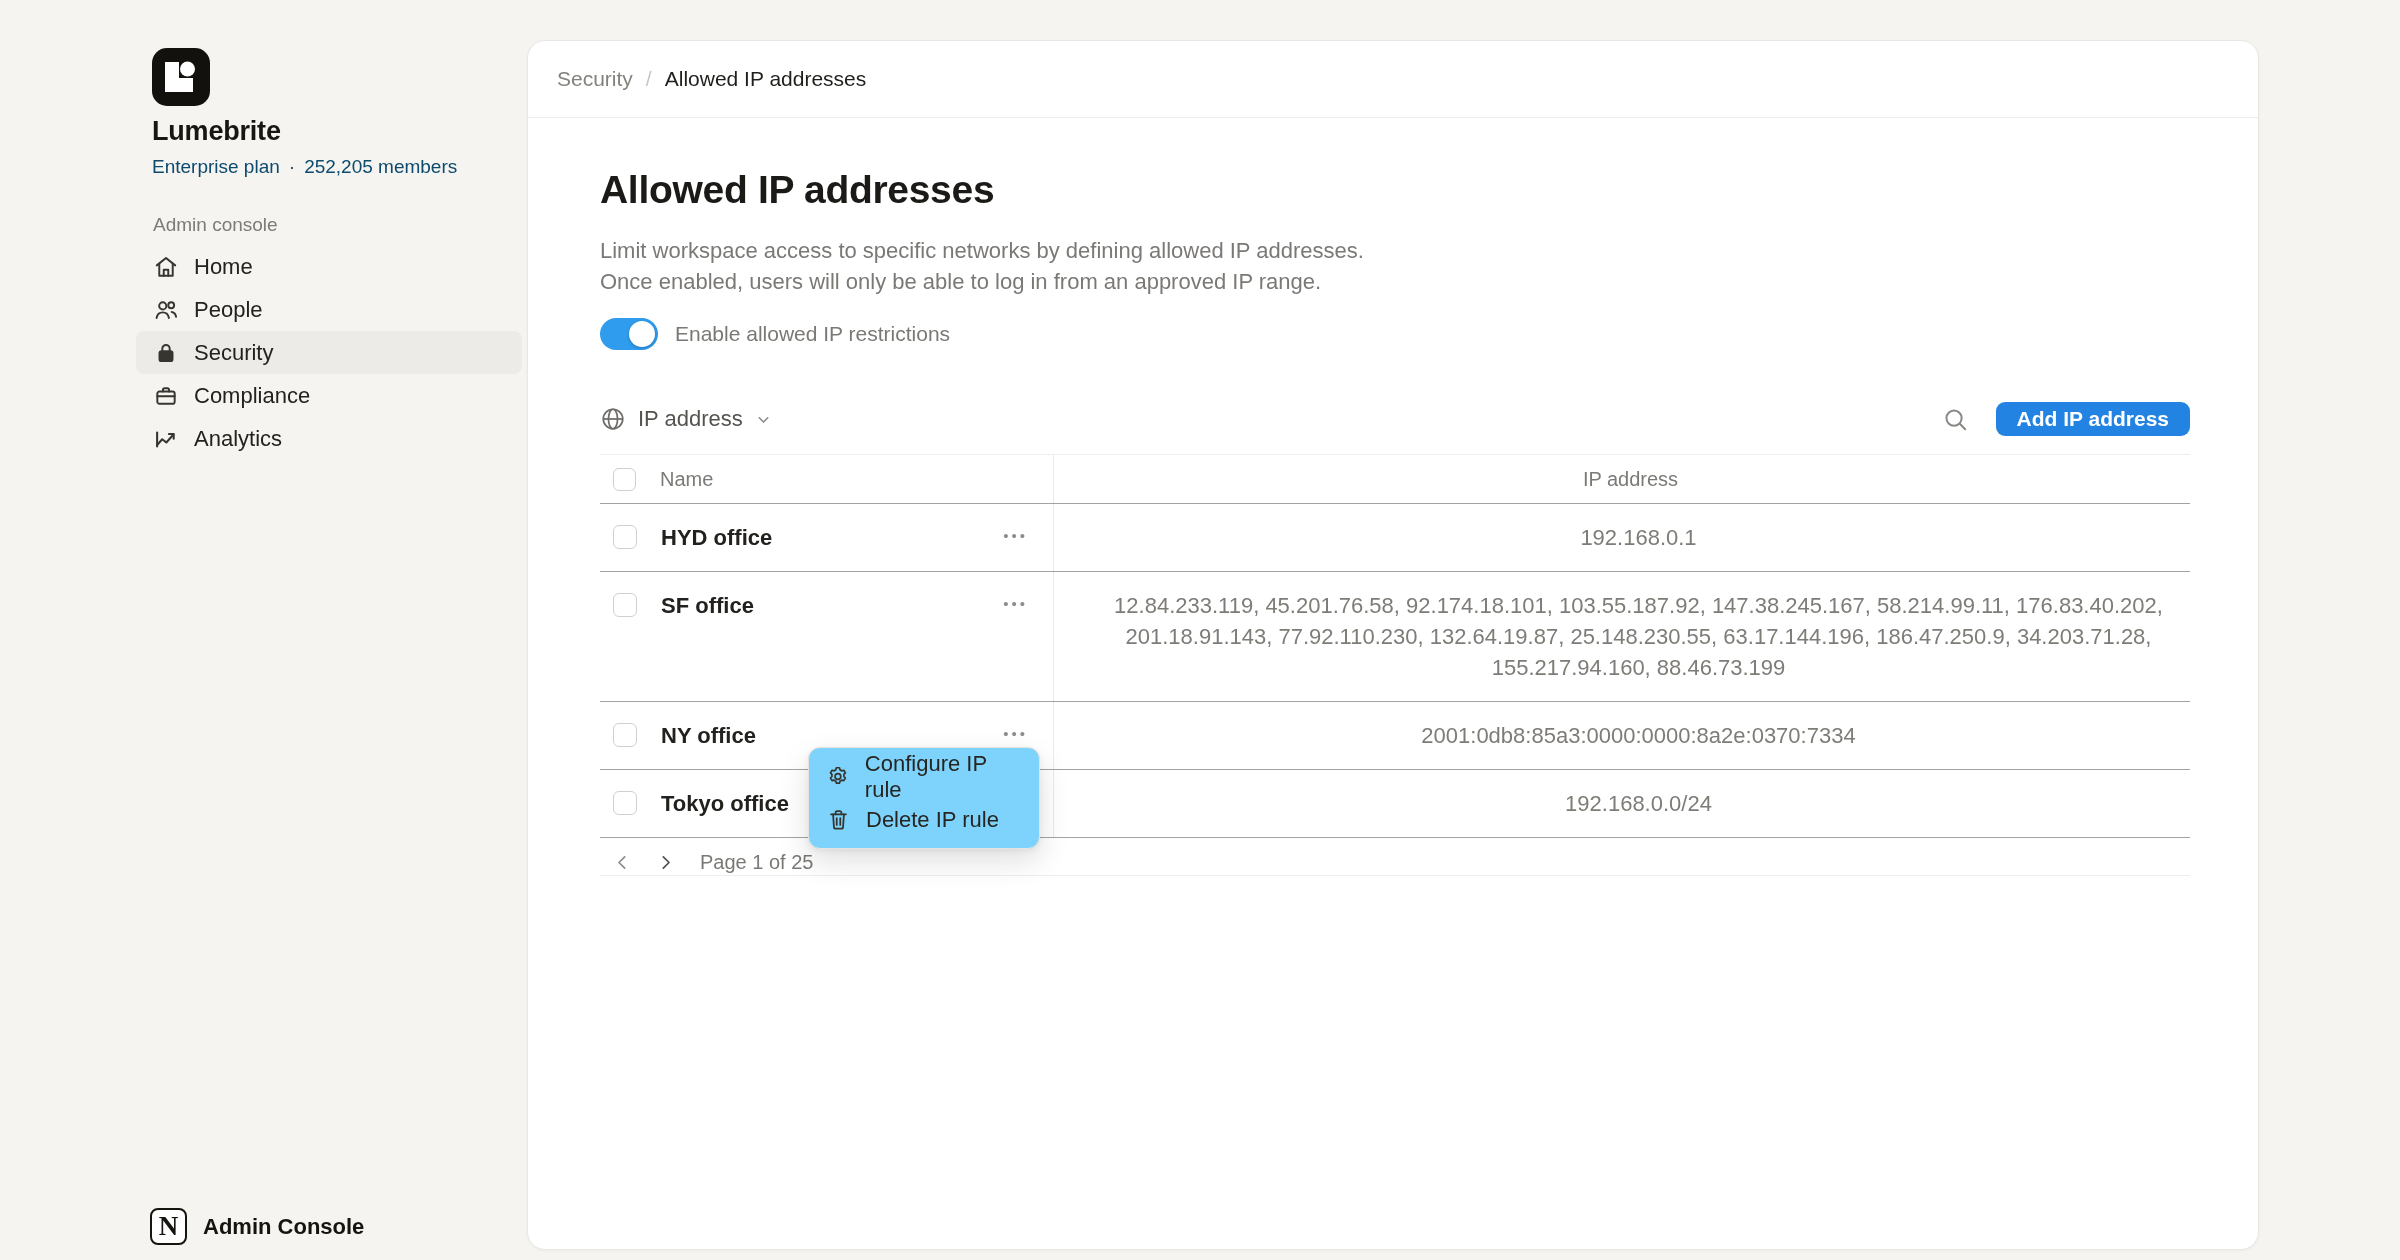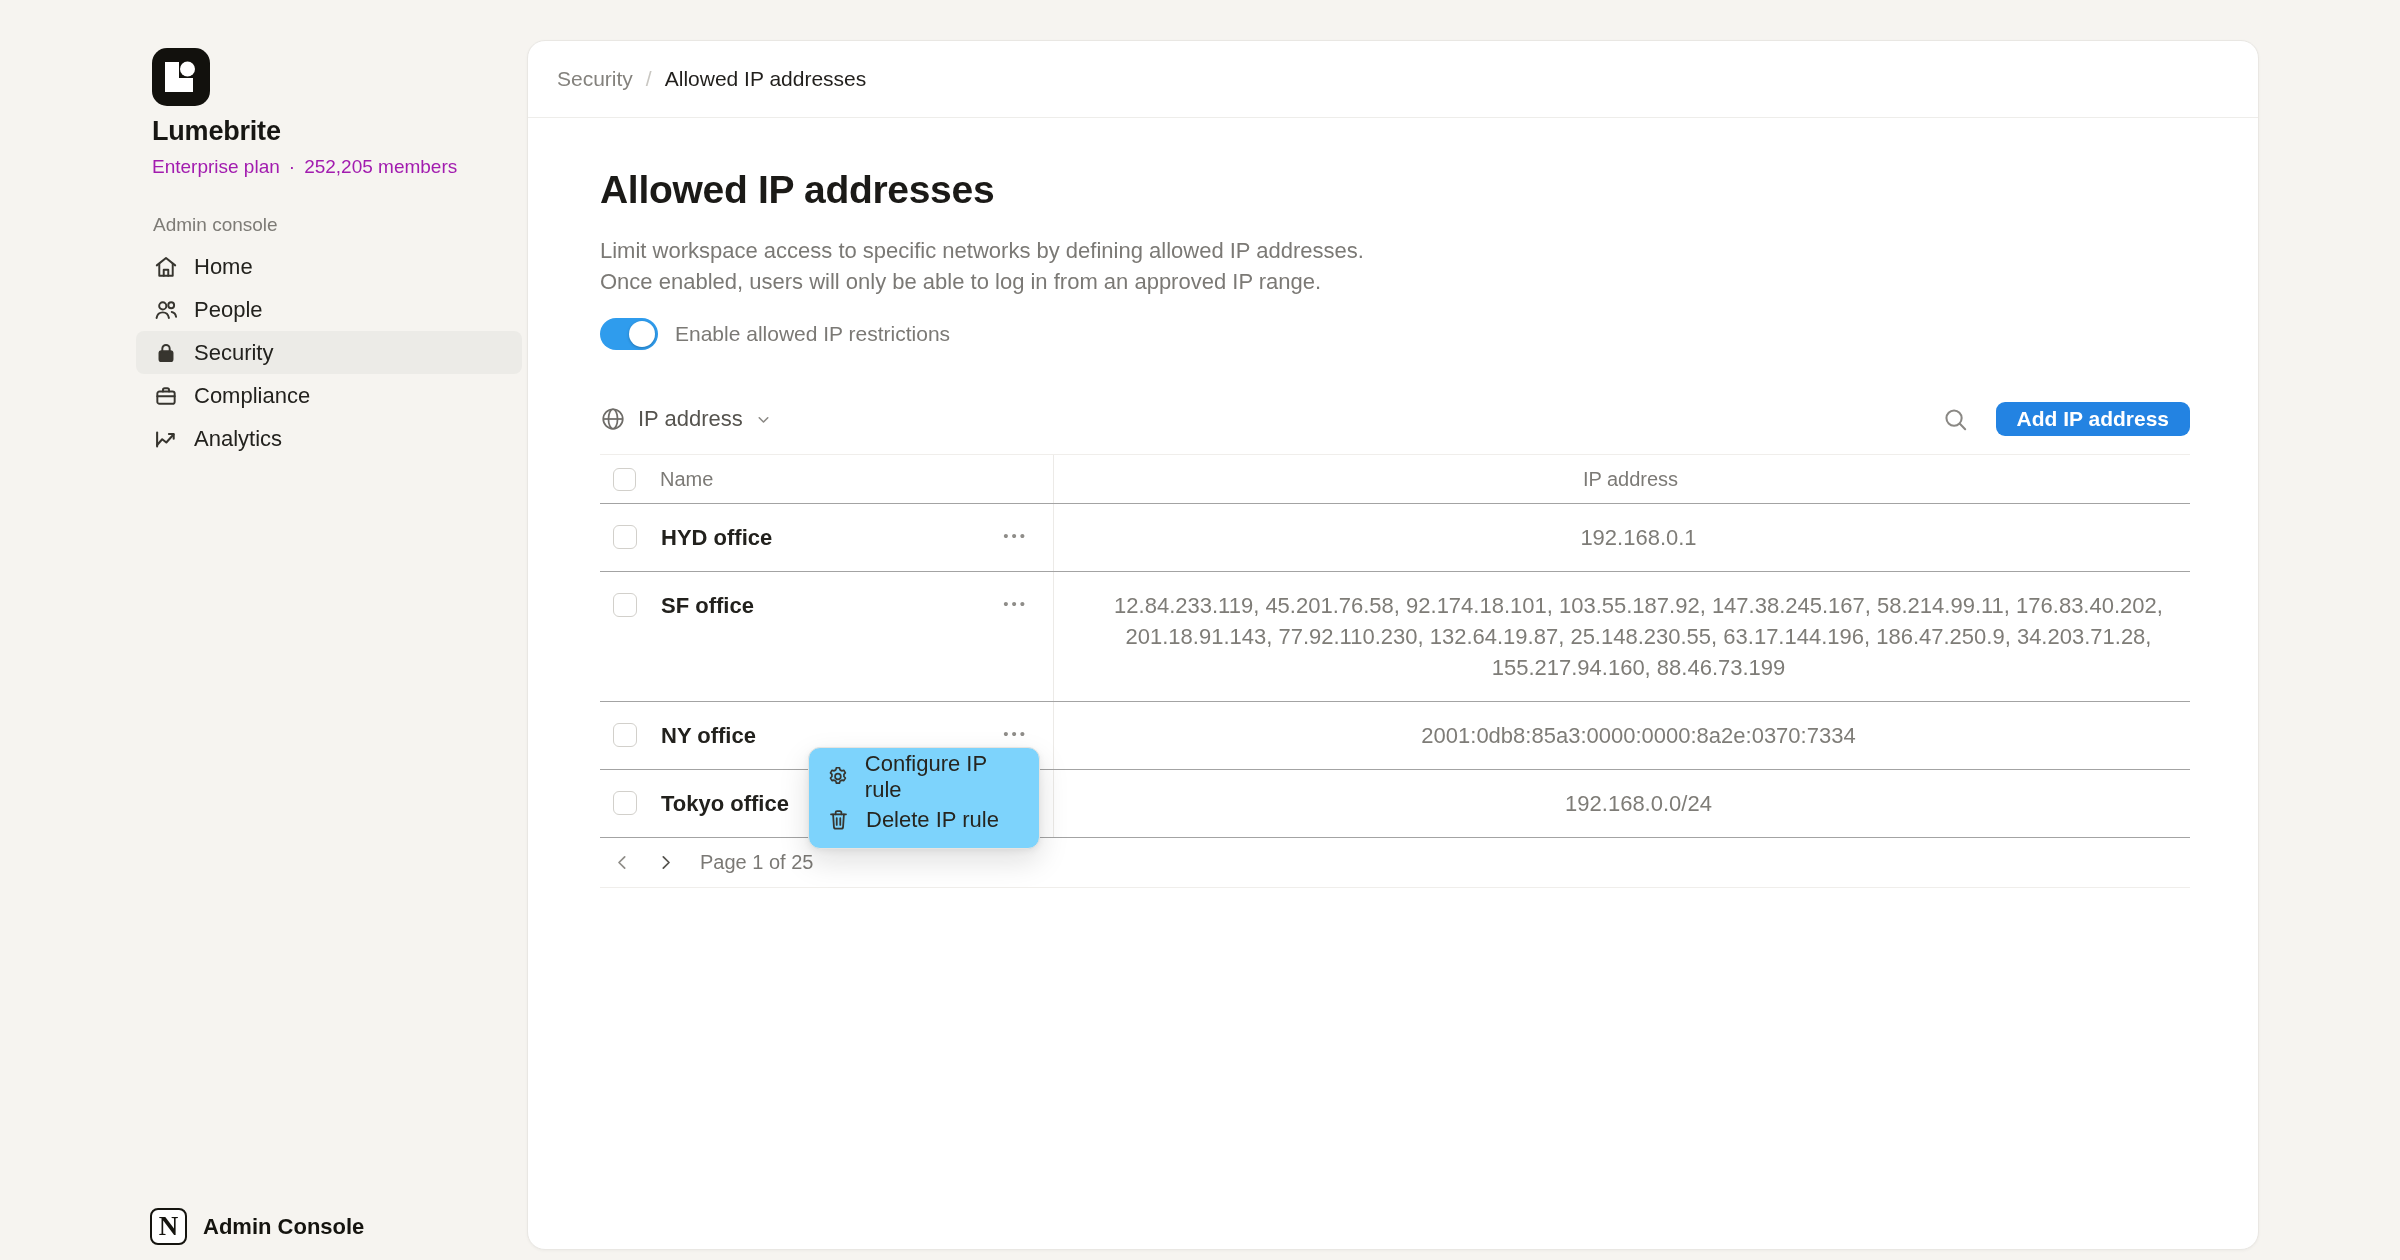--- a/index.html
+++ b/index.html
@@ -10,21 +10,21 @@
     font-family: "Liberation Sans", sans-serif;
     color:#1f1e1b;
     overflow:hidden;
   }
   svg { display:block; }
 
   
   .sidebar { position:absolute; left:0; top:0; width:527px; height:100%; }
   .ws-logo { position:absolute; left:152px; top:48px; width:58px; height:58px; cursor:pointer; }
   .ws-name { position:absolute; left:152px; top:116px; font-size:27px; font-weight:700; color:#171613; letter-spacing:-.2px; }
-  .ws-meta { position:absolute; left:152px; top:156px; font-size:19px; color:#a21caf; display:flex; gap:9px; align-items:center; }
+  .ws-meta { position:absolute; left:152px; top:156px; font-size:19px; color:#0c4a6e; display:flex; gap:9px; align-items:center; }
   .section-label { position:absolute; left:153px; top:214px; font-size:19px; color:#7d7b76; }
   .nav { position:absolute; left:136px; top:245px; width:386px; }
   .nav-item { height:43px; display:flex; align-items:center; gap:15px; padding-left:17px; border-radius:8px; font-size:22px; color:#23221e; cursor:pointer; }
   .nav-item.selected { background: var(--selected-bg, #ecebe7); }
   .nav-icon { width:26px; height:26px; flex:none; }
   .sidebar-footer { position:absolute; left:150px; bottom:15px; display:flex; align-items:center; gap:16px; cursor:pointer; }
   .notion-logo { width:37px; height:37px; border:2.5px solid #15140f; border-radius:8px; display:flex; align-items:center; justify-content:center; font-family:"Liberation Serif", serif; font-weight:700; font-size:27px; color:#15140f; background:#fff; }
   .sidebar-footer-label { font-size:22px; font-weight:700; color:#15140f; }
 
   
@@ -59,21 +59,21 @@
   .checkbox { width:24px; height:24px; border:1.5px solid #d2d0cb; border-radius:6px; background:#fff; flex:none; margin-top:3px; cursor:pointer; }
   .rname { margin-left:24px; font-weight:700; color:#22211d; line-height:31px; }
   .dots { position:absolute; right:25px; top:24px; color:#8f8d89; font-size:15px; letter-spacing:3px; line-height:16px; cursor:pointer; }
   .rip { display:block; max-width:1130px; color:#7e7c77; line-height:31px;margin-left:16px; }
   .thead .c-left { padding:11px 0 11px 13px; align-items:center; }
   .thead .c-right { padding:11px 0 11px 17px; }
   .thead .checkbox { width:23px; height:23px; margin-top:0; }
   .th { margin-left:24px; font-size:20px; color:#7c7a76; line-height:24px; }
   .thead .c-right .th { margin-left:0; }
 
-  .pagination { display:flex; align-items:center; padding:13px 0 13px 6px; border-bottom:1px solid #f0eeeb; font-size:20px; color:#7b7975; gap:10px; }
+  .pagination { display:flex; align-items:center; padding:13px 0 1px 6px; border-bottom:1px solid #f0eeeb; font-size:20px; color:#7b7975; gap:10px; }
   .pg-btn { background:none; border:none; padding:0 6px; cursor:pointer; }
   .pg-label { margin-left:8px; }
 
   
   .context-menu { position:absolute; left:280px; top:706px; width:232px; background:#7dd3fc; border:1px solid #e6e4e0; border-radius:12px; box-shadow:0 12px 30px rgba(15,15,15,.13), 0 2px 6px rgba(15,15,15,.06); padding:7px; z-index:5; }
   .menu-item { display:flex; align-items:center; gap:15px; padding:0 10px; height:43px; border-radius:8px; font-size:22px; color:#26251f; cursor:pointer; }
 </style>
 </head>
 <body>
 

